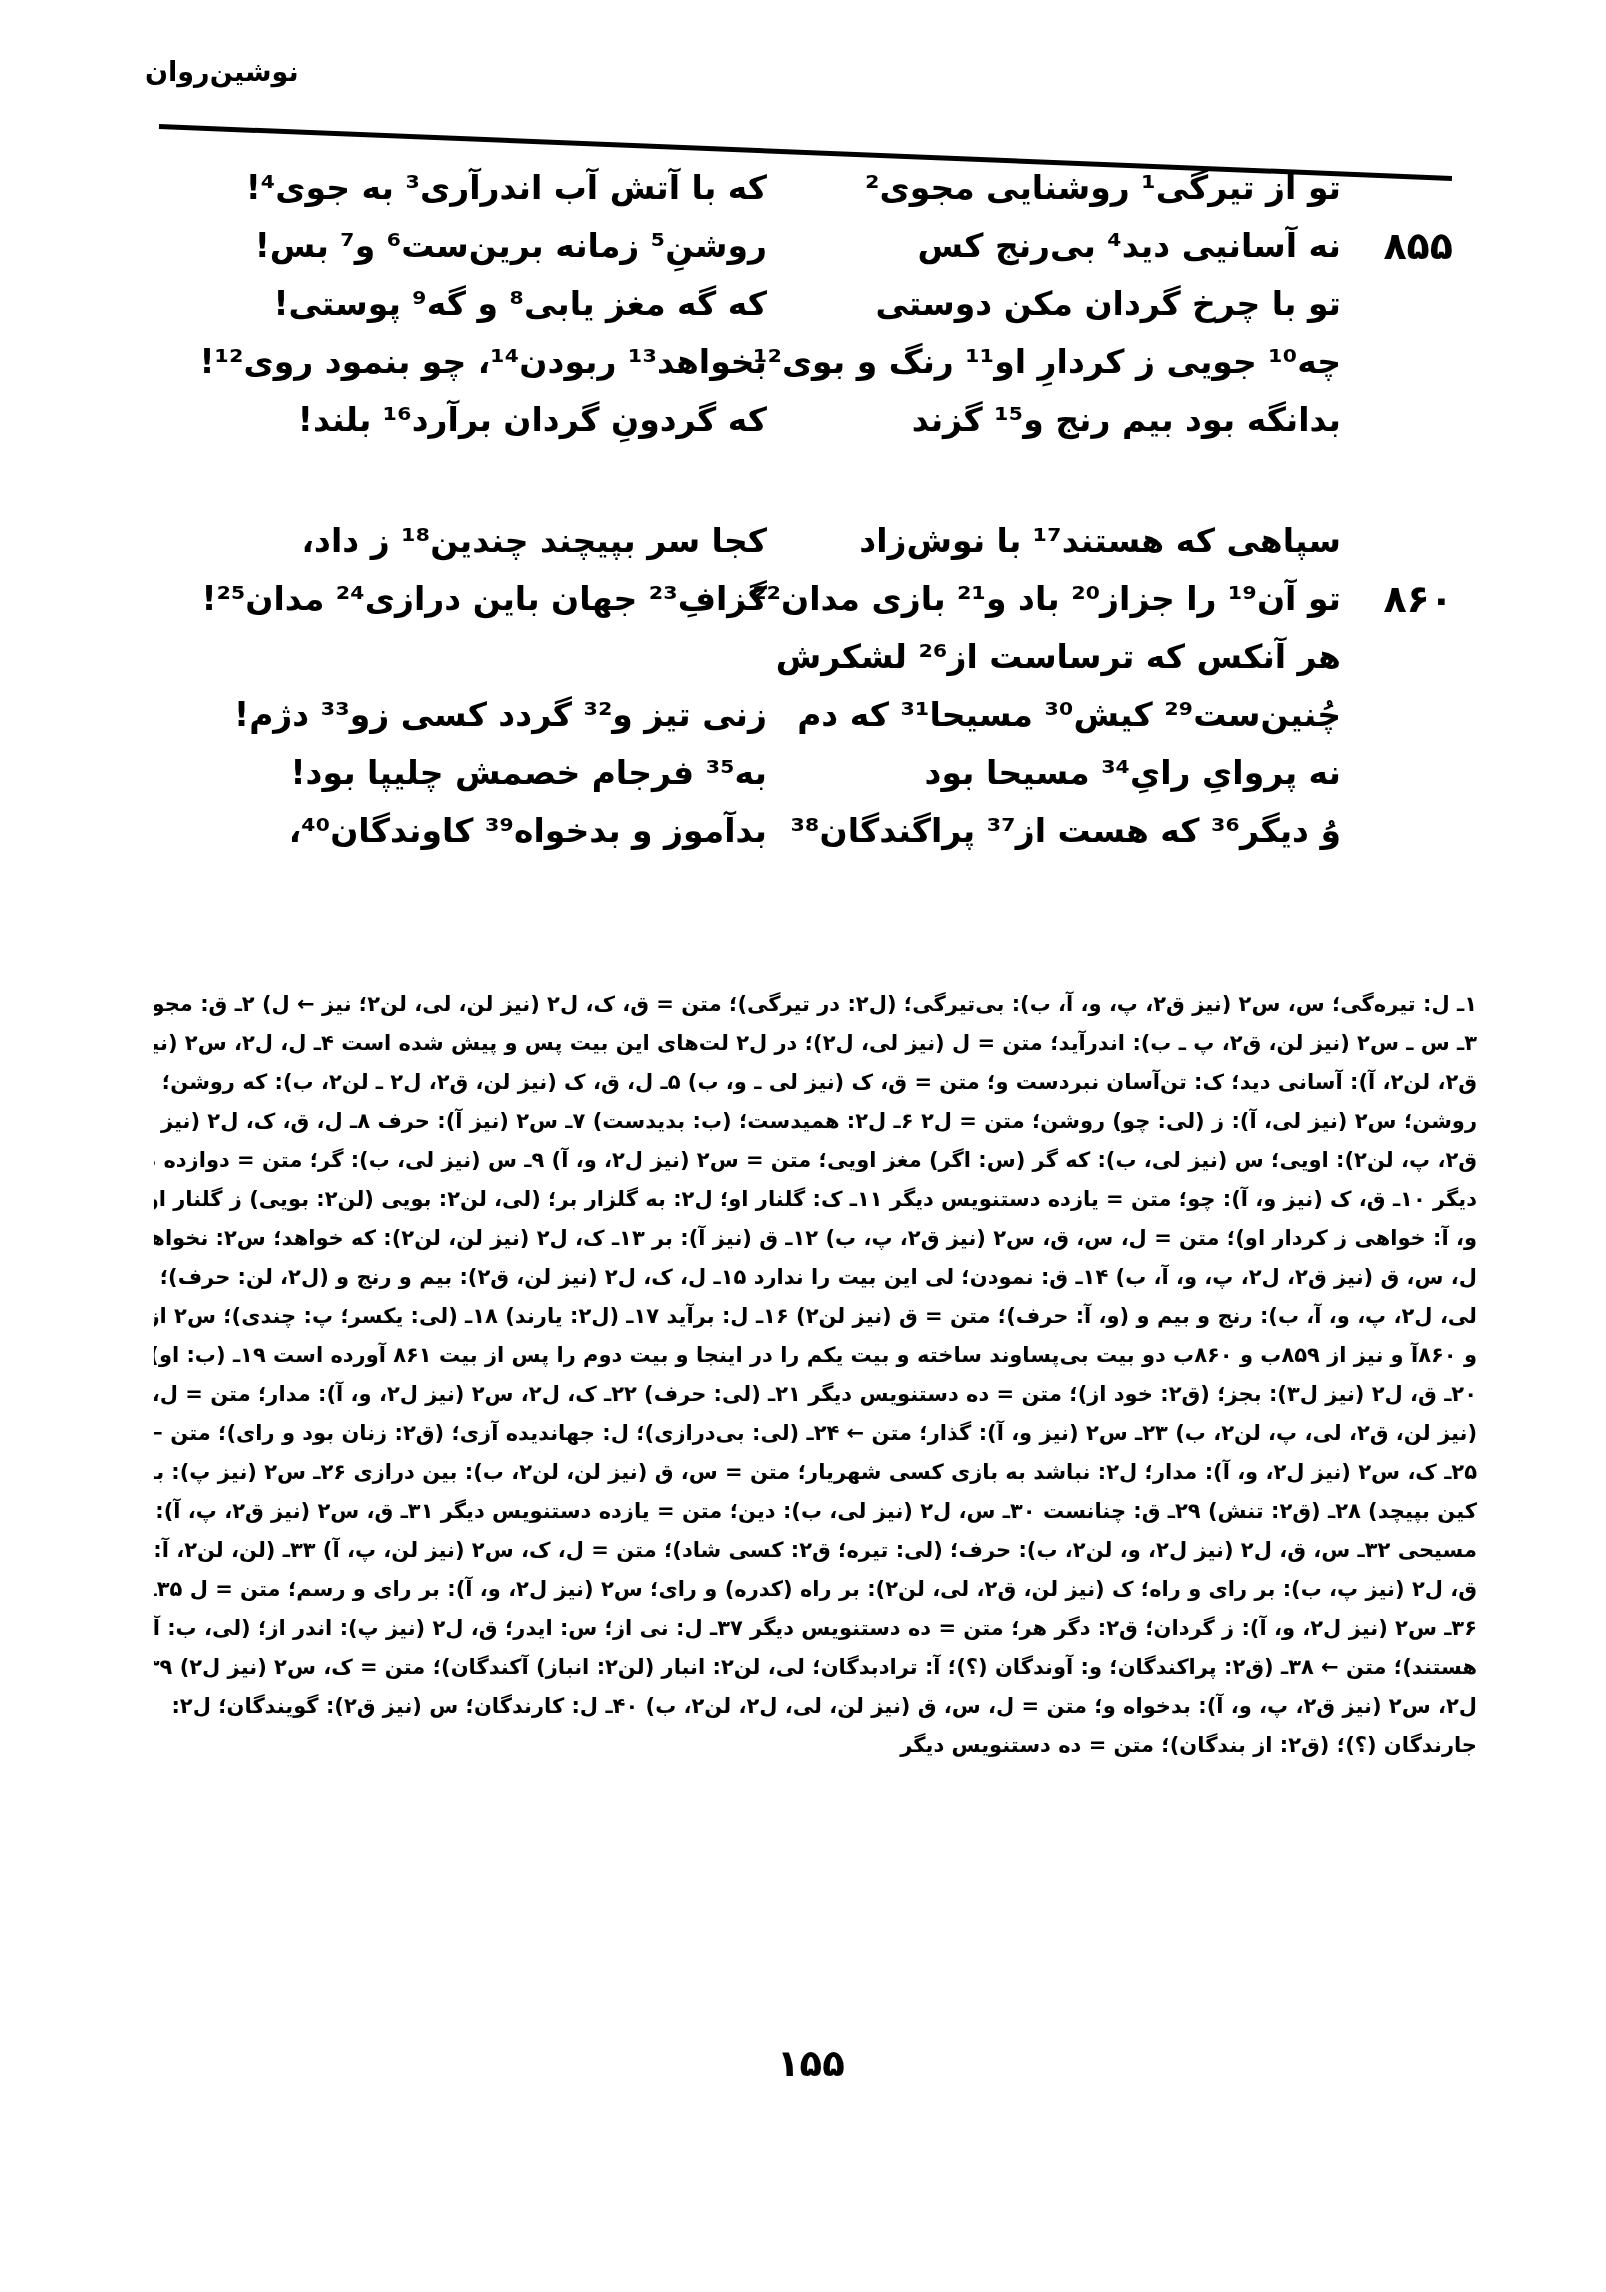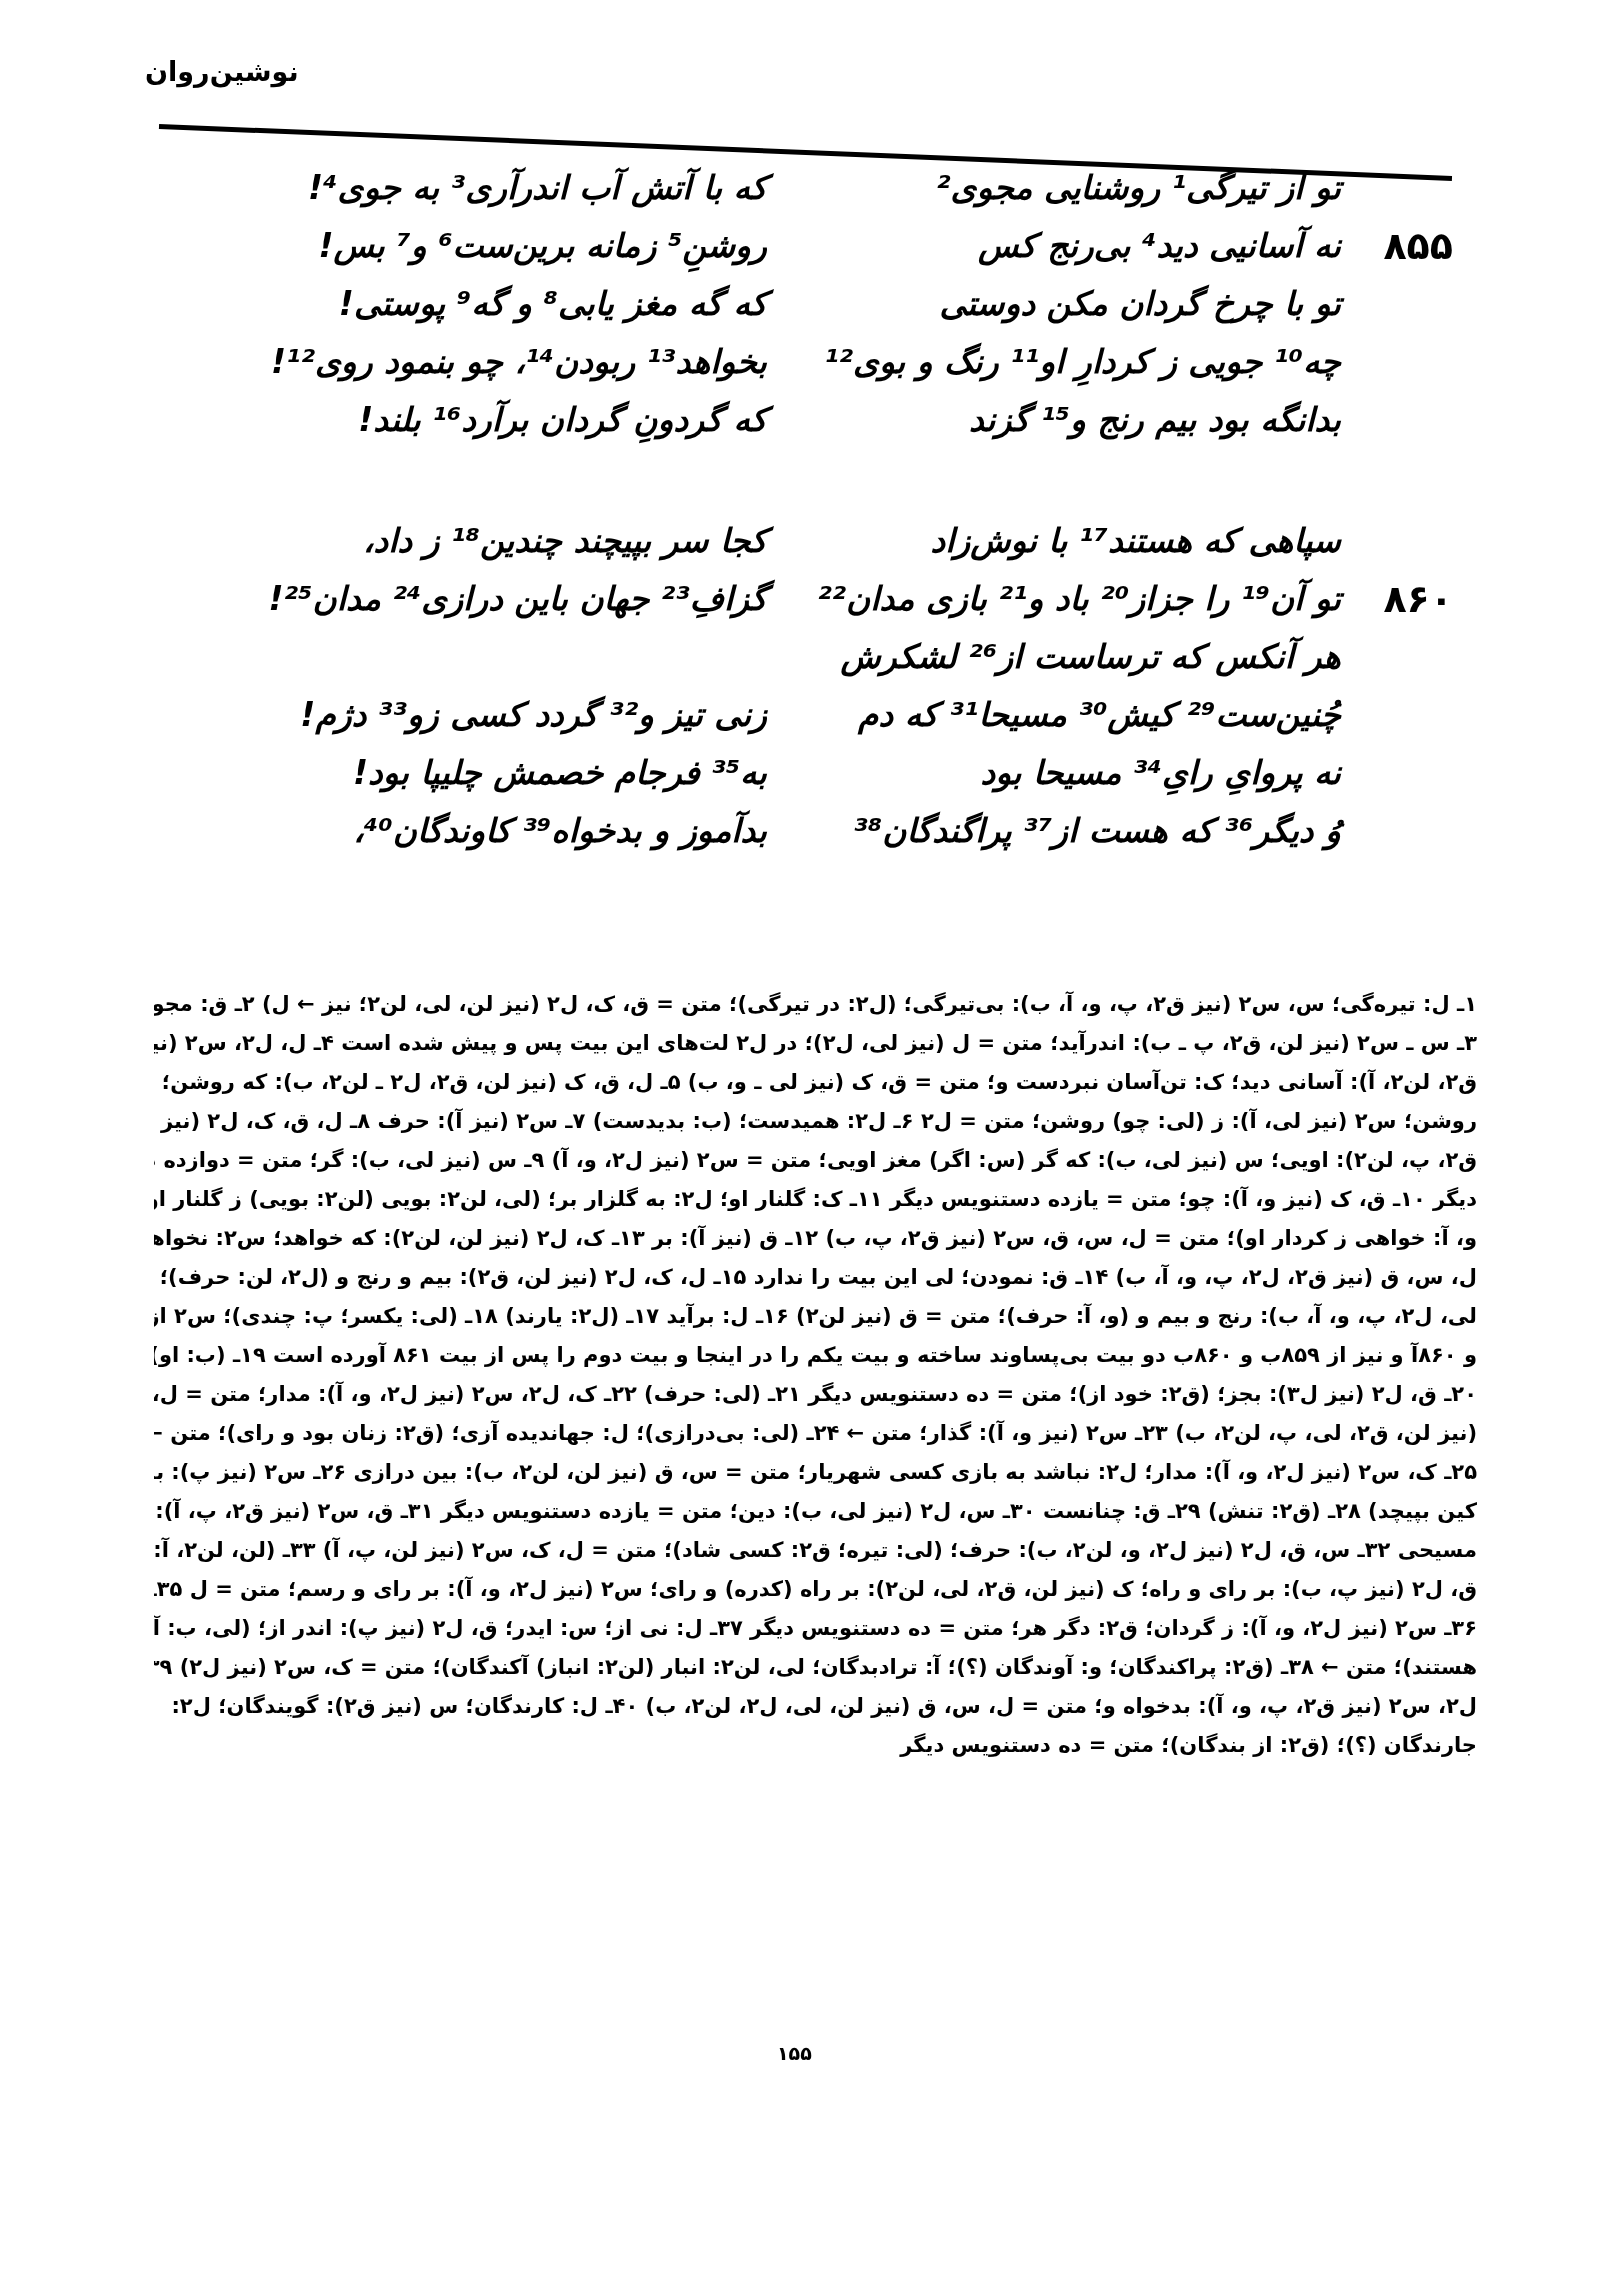--- a/index.html
+++ b/index.html
@@ -14,36 +14,36 @@
   .rule {
     position: absolute; left: 159px; top: 124px; width: 1294px; height: 4.8px;
     background: #000; transform-origin: left center; transform: rotate(2.3deg);
   }
   .poem-section { position: absolute; left: 0; width: 1607px; direction: rtl; }
   .poem-section.s1 { top: 159px; }
   .poem-section.s2 { top: 512px; }
   .verse-row { position: relative; height: 58px; }
   .hemistich {
     position: absolute; top: 0; font-size: 33px; font-weight: bold;
-    white-space: nowrap; line-height: 58px; text-align: justify; font-style: italic;
+    white-space: nowrap; line-height: 58px; text-align: justify;
   }
   .hemistich.first { right: 266px; width: 386px; }
   .hemistich.second { right: 840px; width: 473px; }
   .verse-num {
     position: absolute; right: 154px; top: 0; font-size: 38px; font-weight: bold;
     line-height: 58px;
   }
   .footnotes {
     position: absolute; left: 154px; top: 985px; width: 1323px;
     direction: rtl; text-align: justify; font-size: 21px; font-weight: bold;
     line-height: 39px;
   }
   .fn-line { display: block; white-space: nowrap; overflow: hidden; height: 39px; }
   .page-number {
-    position: absolute; left: 777px; top: 2042px; font-size: 19px; font-weight: bold;
+    position: absolute; left: 777px; top: 2042px; font-size: 37px; font-weight: bold;
   }
 </style>
 </head>
 <body>
 
 <div class="running-head">نوشین‌روان</div>
 <div class="rule"></div>
 
 <div class="poem-section s1">
   <div class="verse-row">

